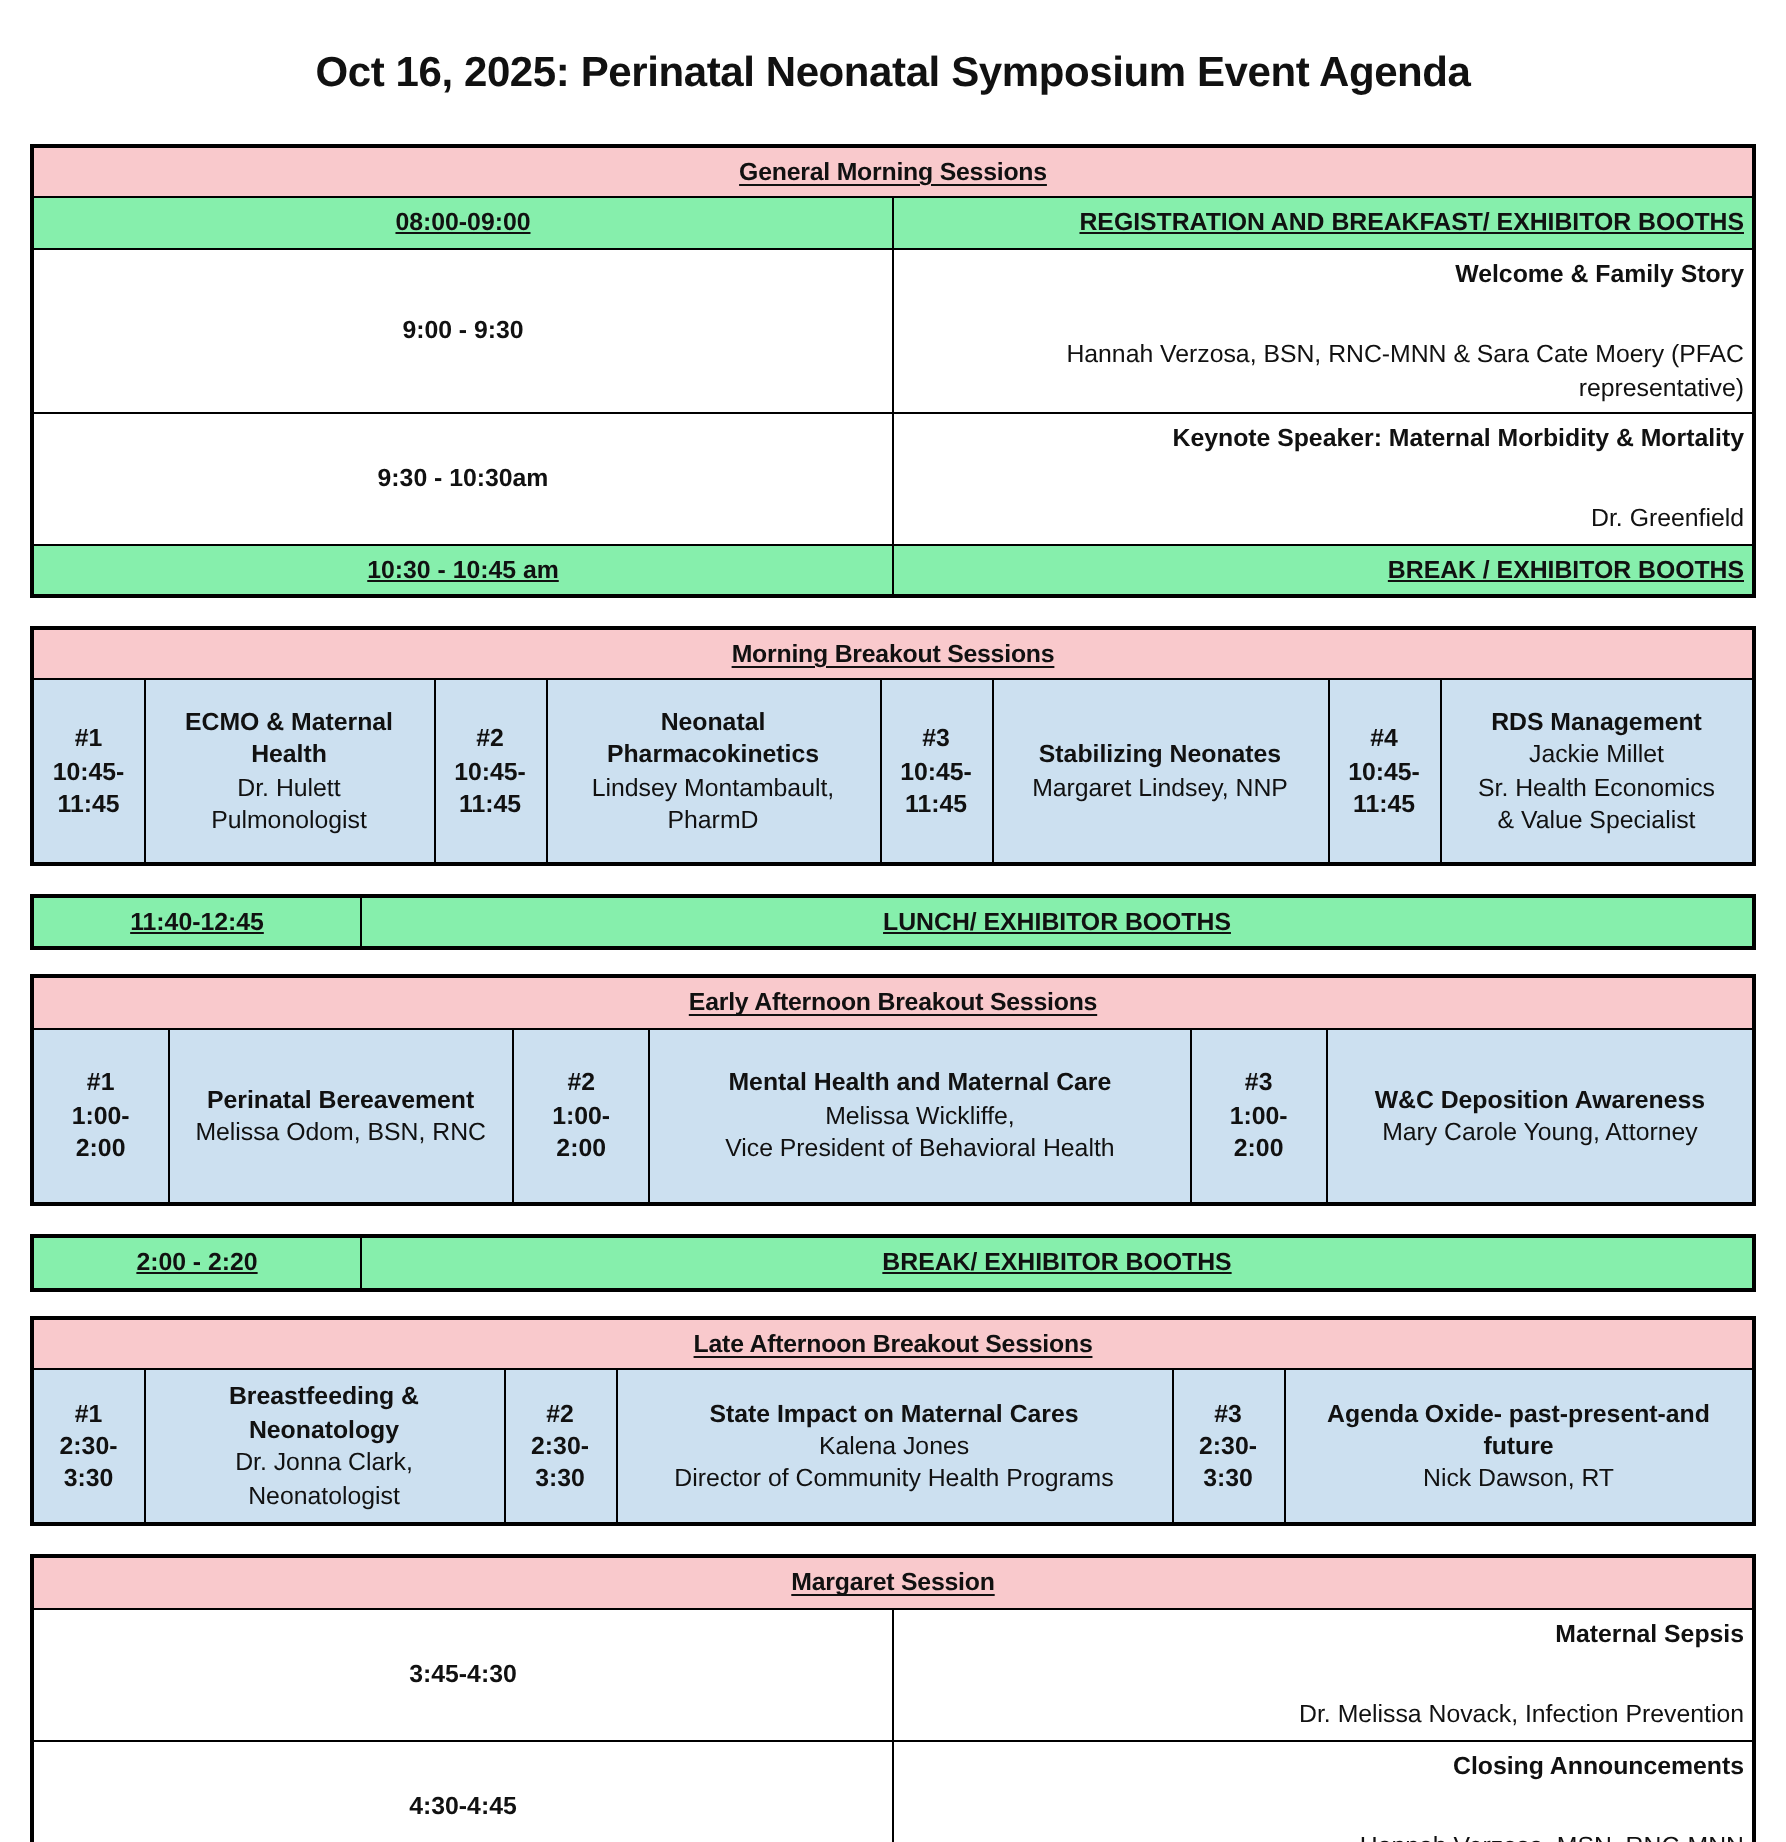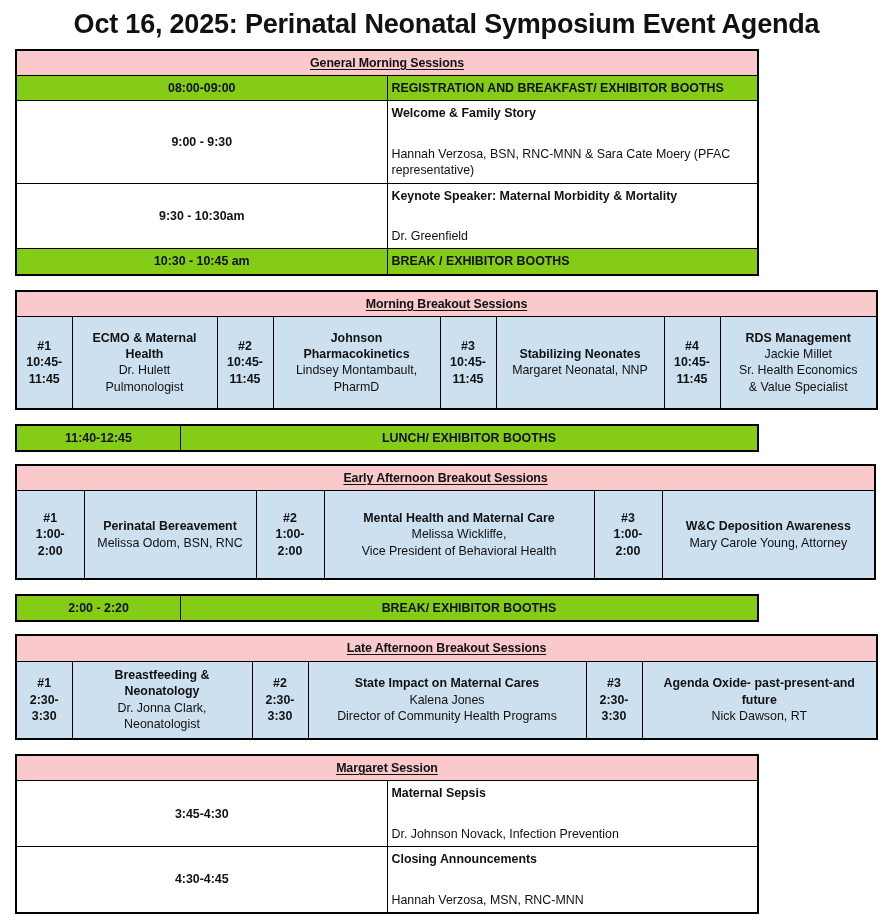--- a/index.html
+++ b/index.html
@@ -15,52 +15,52 @@
     overflow: hidden;
   }
   #page {
     width: 893px;
     height: 921px;
     position: relative;
     box-sizing: border-box;
     padding: 0 15px;
   }
   .page-title {
-    font-size: 27px;
+    font-size: 21px;
     font-weight: bold;
     text-align: center;
     letter-spacing: -0.2px;
     color: #111111;
     padding: 10px 0 9px 0;
-    margin: 0;
+    margin: 15px;
     line-height: 1.1;
   }
   table.agenda {
     border-collapse: collapse;
-    width: 744px;
+    width: 863px;
     table-layout: fixed;
     border: 2px solid #000;
   }
   table.agenda td {
     border: 1.5px solid #000;
     padding: 4px 4px;
     vertical-align: middle;
     font-size: 12.4px;
     line-height: 1.32;
     color: #111;
   }
   .spacer {
     height: 14px;
     width: 100%;
   }
   .spacer.small { height: 12px; }
 
   
   .pink   { background: #f9c9cc; }
-  .green  { background: #84cc16; }
+  .green  { background: #86efac; text-decoration: underline; }
   .blue   { background: #cce0f0; }
   .white  { background: #ffffff; }
 
   
   .sec-head {
     text-align: center;
     font-weight: bold;
     font-size: 14.5px;
     padding: 7px 4px 8px 4px;
     letter-spacing: -0.1px;
@@ -72,21 +72,21 @@
 
   
   .timecell {
     text-align: center;
     font-weight: bold;
     font-size: 12.6px;
     width: 155px;
   }
   
   .contentcell {
-    text-align: left;
+    text-align: right;
     padding: 6px 4px;
   }
   .contentcell .ttl {
     font-weight: bold;
     display: block;
   }
   .contentcell .sub {
     display: block;
     font-weight: normal;
     margin-top: 24px;
@@ -184,28 +184,28 @@
         <td class="blue bo-num nowrapline"><span>#1</span><br><span class="nowrapline">10:45-
 11:45</span></td>
         <td class="blue bo-body">
           <span class="ttl">ECMO &amp; Maternal Health</span>
           <span class="sub nowrapline">Dr. Hulett
 Pulmonologist</span>
         </td>
         <td class="blue bo-num nowrapline"><span>#2</span><br><span class="nowrapline">10:45-
 11:45</span></td>
         <td class="blue bo-body">
-          <span class="ttl">Johnson Pharmacokinetics</span>
+          <span class="ttl">Neonatal Pharmacokinetics</span>
           <span class="sub nowrapline">Lindsey Montambault, PharmD</span>
         </td>
         <td class="blue bo-num nowrapline"><span>#3</span><br><span class="nowrapline">10:45-
 11:45</span></td>
         <td class="blue bo-body">
           <span class="ttl">Stabilizing Neonates</span>
-          <span class="sub nowrapline">Margaret Neonatal, NNP</span>
+          <span class="sub nowrapline">Margaret Lindsey, NNP</span>
         </td>
         <td class="blue bo-num nowrapline"><span>#4</span><br><span class="nowrapline">10:45-
 11:45</span></td>
         <td class="blue bo-body">
           <span class="ttl">RDS Management</span>
           <span class="sub nowrapline">Jackie Millet
 Sr. Health Economics
 &amp; Value Specialist</span>
         </td>
       </tr>
@@ -323,21 +323,21 @@
     <tbody>
       <tr>
         <td class="pink sec-head" colspan="2">
           <span class="u">Margaret Session</span>
         </td>
       </tr>
       <tr>
         <td class="white timecell">3:45-4:30</td>
         <td class="white contentcell" style="height:46px">
           <span class="ttl">Maternal Sepsis</span>
-          <span class="sub">Dr. Johnson Novack, Infection Prevention</span>
+          <span class="sub">Dr. Melissa Novack, Infection Prevention</span>
         </td>
       </tr>
       <tr>
         <td class="white timecell">4:30-4:45</td>
         <td class="white contentcell" style="height:46px">
           <span class="ttl">Closing Announcements</span>
           <span class="sub">Hannah Verzosa, MSN, RNC-MNN</span>
         </td>
       </tr>
     </tbody>

